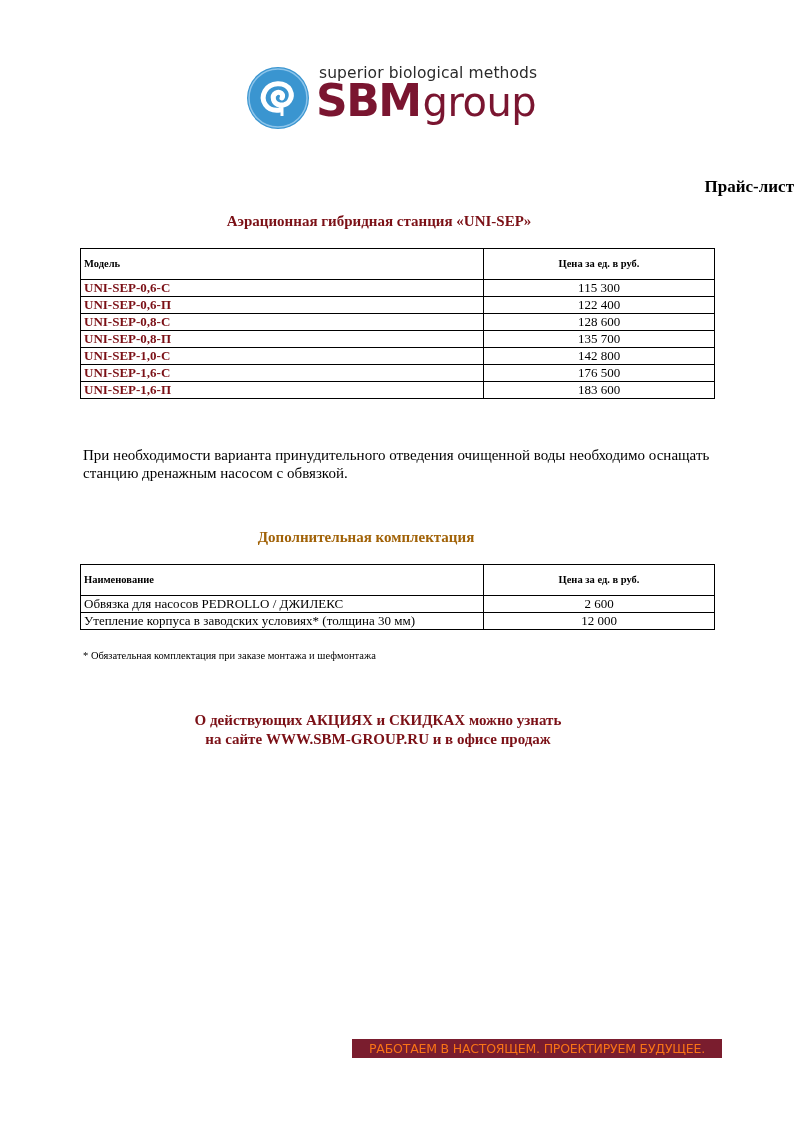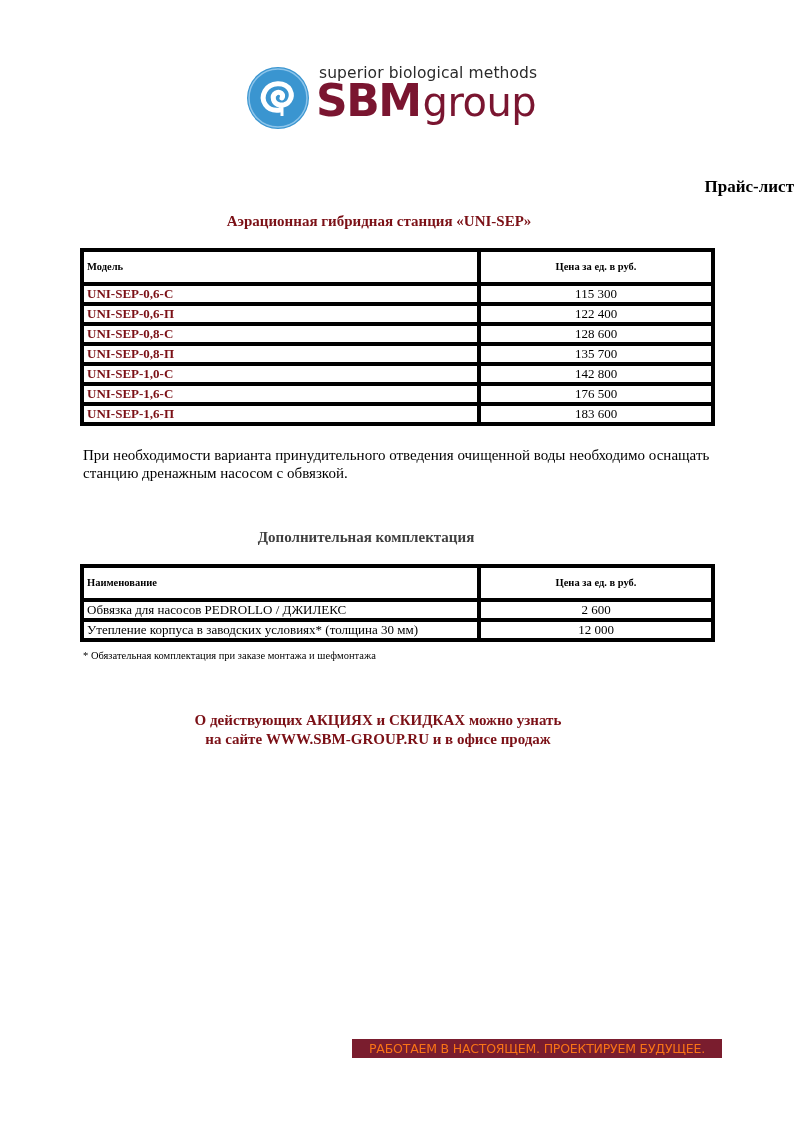--- a/index.html
+++ b/index.html
@@ -7,29 +7,29 @@
   .logo { position: absolute; left: 246px; top: 62px; width: 310px; height: 72px; }
   .logo-circle { position: absolute; left: 0; top: 4px; width: 64px; height: 64px; }
   .logo-tagline { position: absolute; left: 73px; top: 2px; font-family: "DejaVu Sans", sans-serif; font-size: 15.5px; color: #2b2b2b; letter-spacing: 0.1px; white-space: nowrap; }
   .logo-sbm { position: absolute; left: 70px; top: 13px; font-family: "DejaVu Sans", sans-serif; font-weight: bold; font-size: 44px; color: #7a1530; letter-spacing: -1.5px; white-space: nowrap; }
   .logo-group { font-weight: normal; font-size: 40px; letter-spacing: -0.5px; margin-left: 2px; }
 
   .title { position: absolute; left: 0; width: 794px; top: 177px; text-align: right; font-weight: bold; font-size: 17px; }
   .subtitle { position: absolute; left: 0; width: 758px; top: 213px; text-align: center; font-weight: bold; font-size: 15px; color: #7b1016; }
 
   table.grid { position: absolute; left: 80px; width: 635px; border-collapse: collapse; }
-  table.grid td { border: 4px solid #000000; padding: 0 3px; font-size: 13px; line-height: 16px; height: 16px; }
+  table.grid td { border: 1px solid #000000; padding: 0 3px; font-size: 13px; line-height: 16px; height: 16px; }
   table.grid tr.head td { height: 30px; font-size: 10.5px; font-weight: bold; }
   table.grid td.c2 { text-align: center; width: 224px; }
   .model { color: #7b1016; font-weight: bold; }
   #main-table { top: 248px; }
   #extra-table { top: 564px; }
 
   .note { position: absolute; left: 83px; top: 446px; width: 640px; font-size: 15px; line-height: 18px; }
-  .subtitle2 { position: absolute; left: 0; width: 732px; top: 529px; text-align: center; font-weight: bold; font-size: 15px; color: #404040; }
+  .subtitle2 { position: absolute; left: 0; width: 732px; top: 529px; text-align: center; font-weight: bold; font-size: 15px; color: #a16207; }
   .footnote { position: absolute; left: 83px; top: 650px; font-size: 10.5px; }
   .promo { position: absolute; left: 0; width: 756px; top: 711px; text-align: center; font-weight: bold; font-size: 15px; line-height: 19px; color: #7b1016; }
   .slogan { position: absolute; left: 352px; top: 1039px; width: 370px; height: 19px; background: #7a1d2e; color: #f97316; font-family: "DejaVu Sans", sans-serif; font-size: 12.5px; line-height: 19px; text-align: center; white-space: nowrap; letter-spacing: -0.2px; }
 </style>
 </head>
 <body>
 
 <div class="logo">
   <svg class="logo-circle" viewBox="0 0 64 64">
     <circle cx="32" cy="32" r="31" fill="#3a95d0"></circle>

